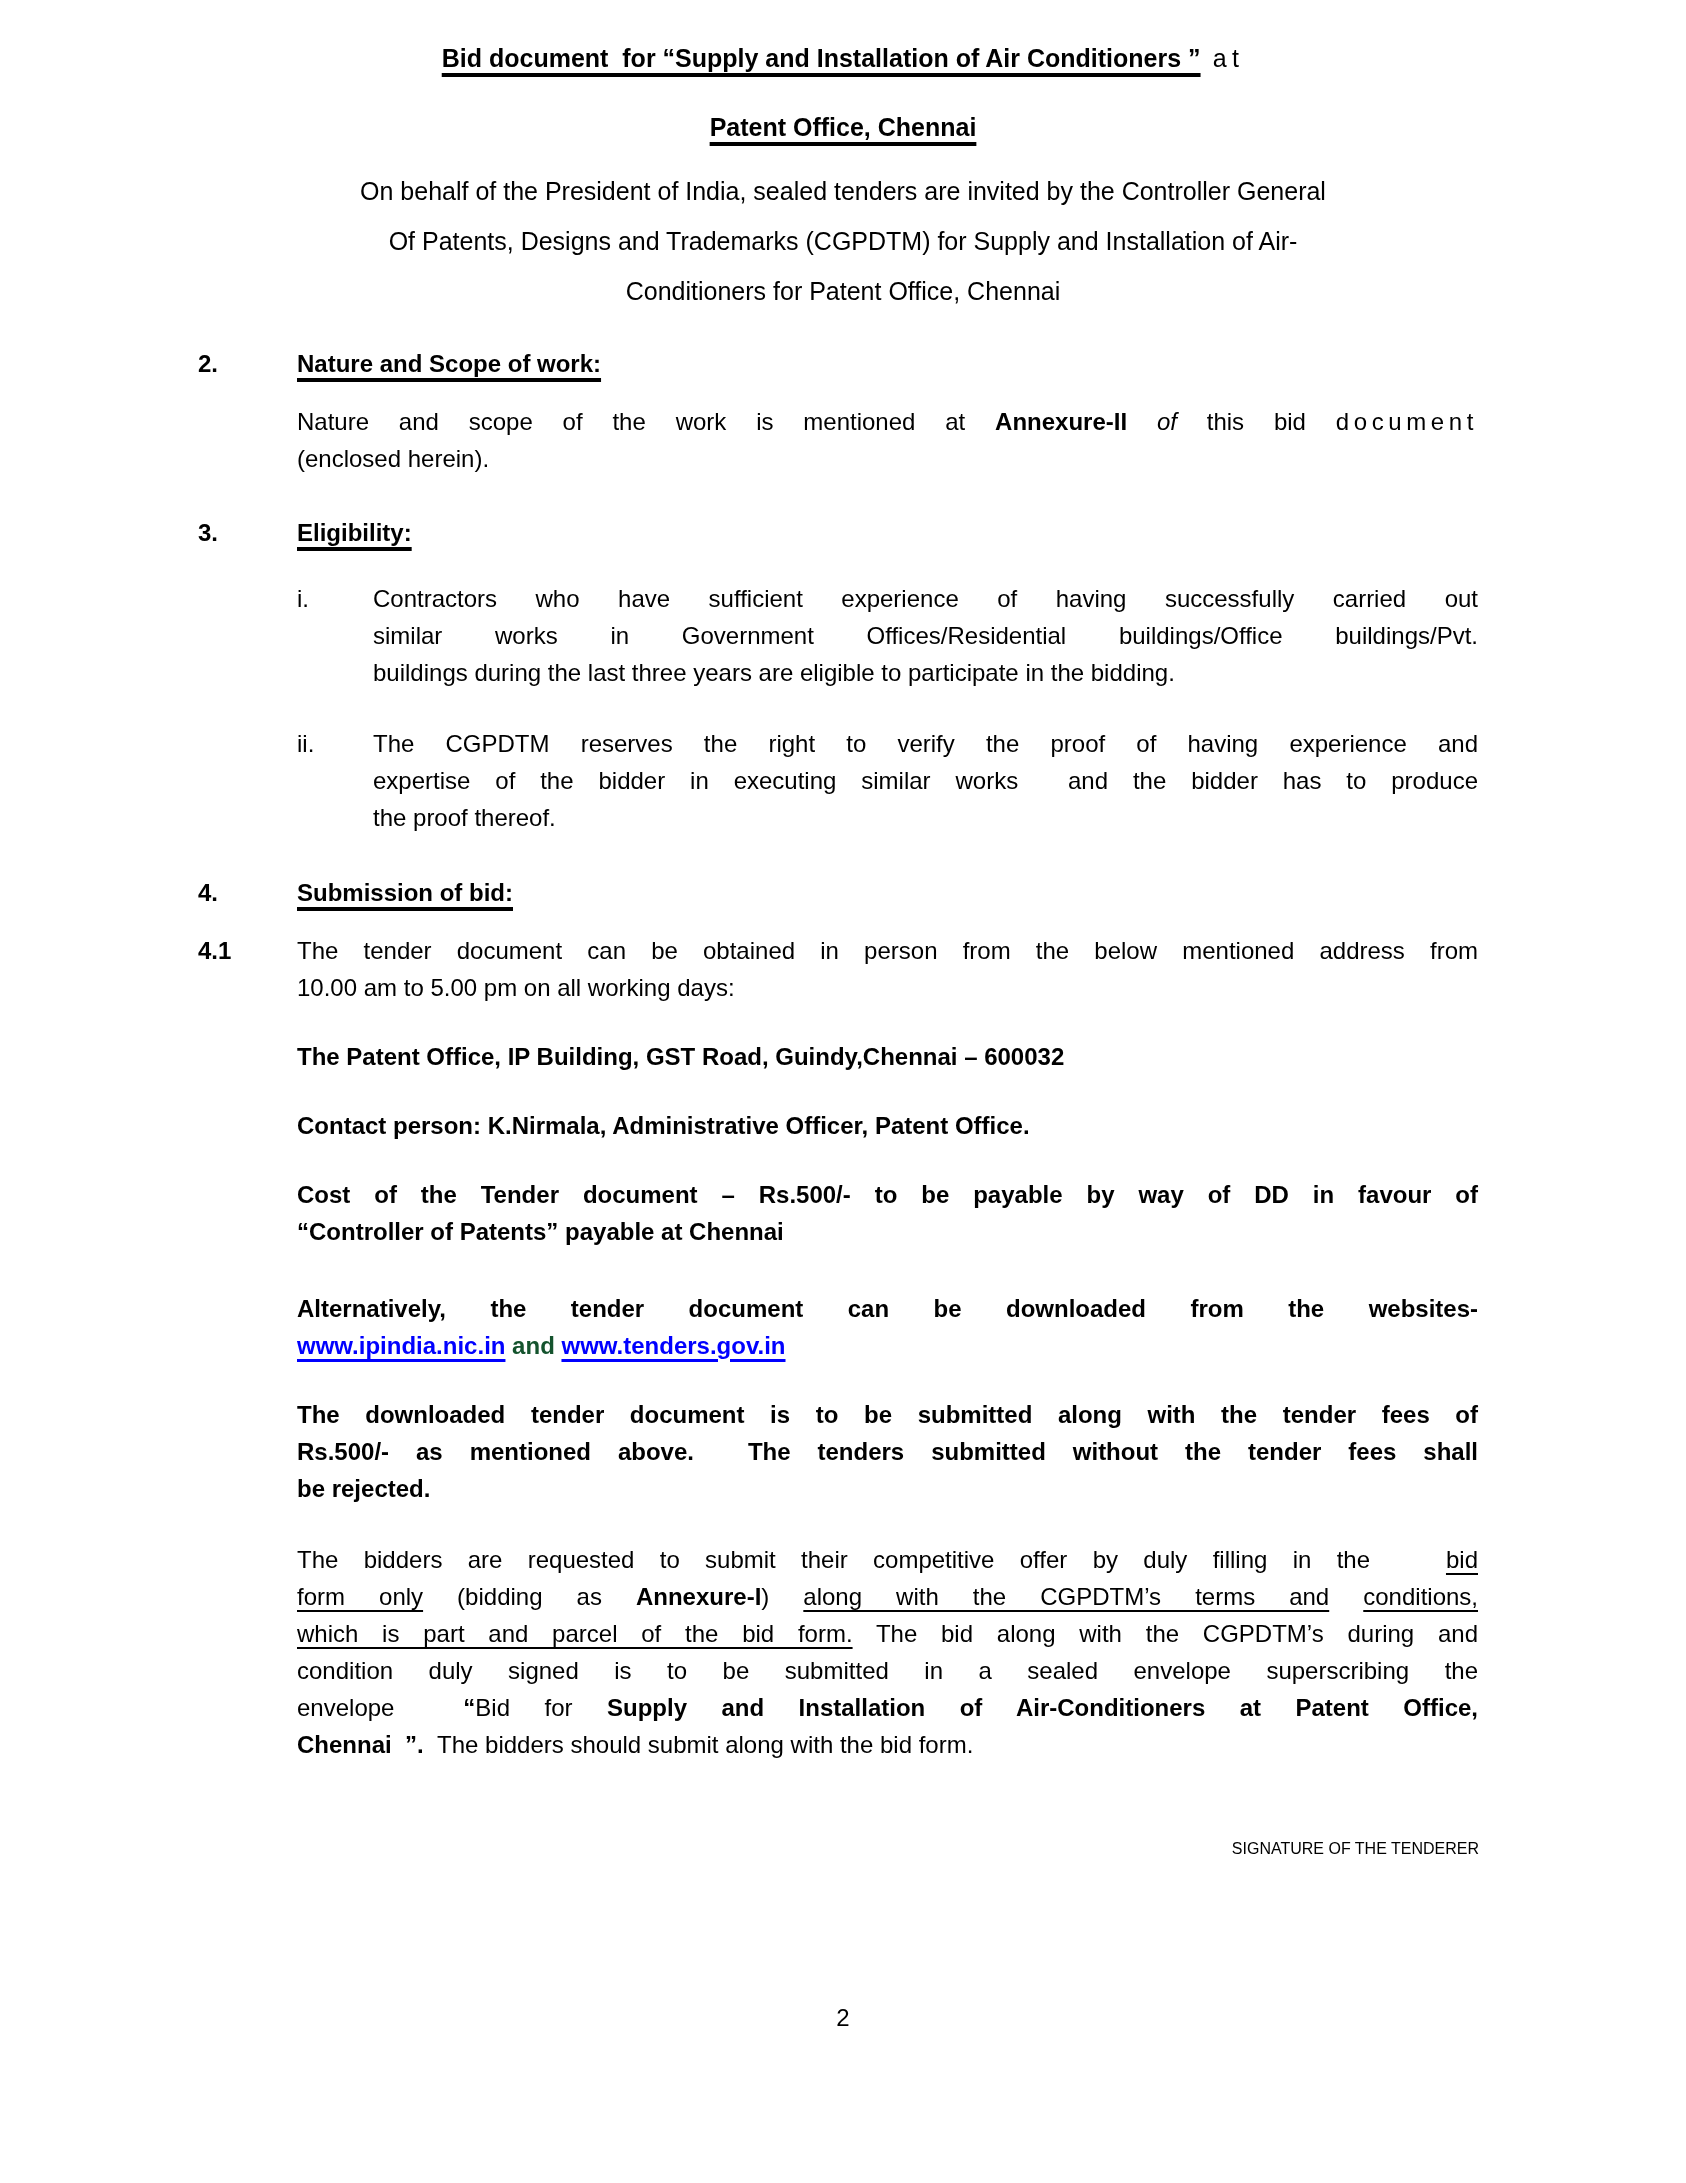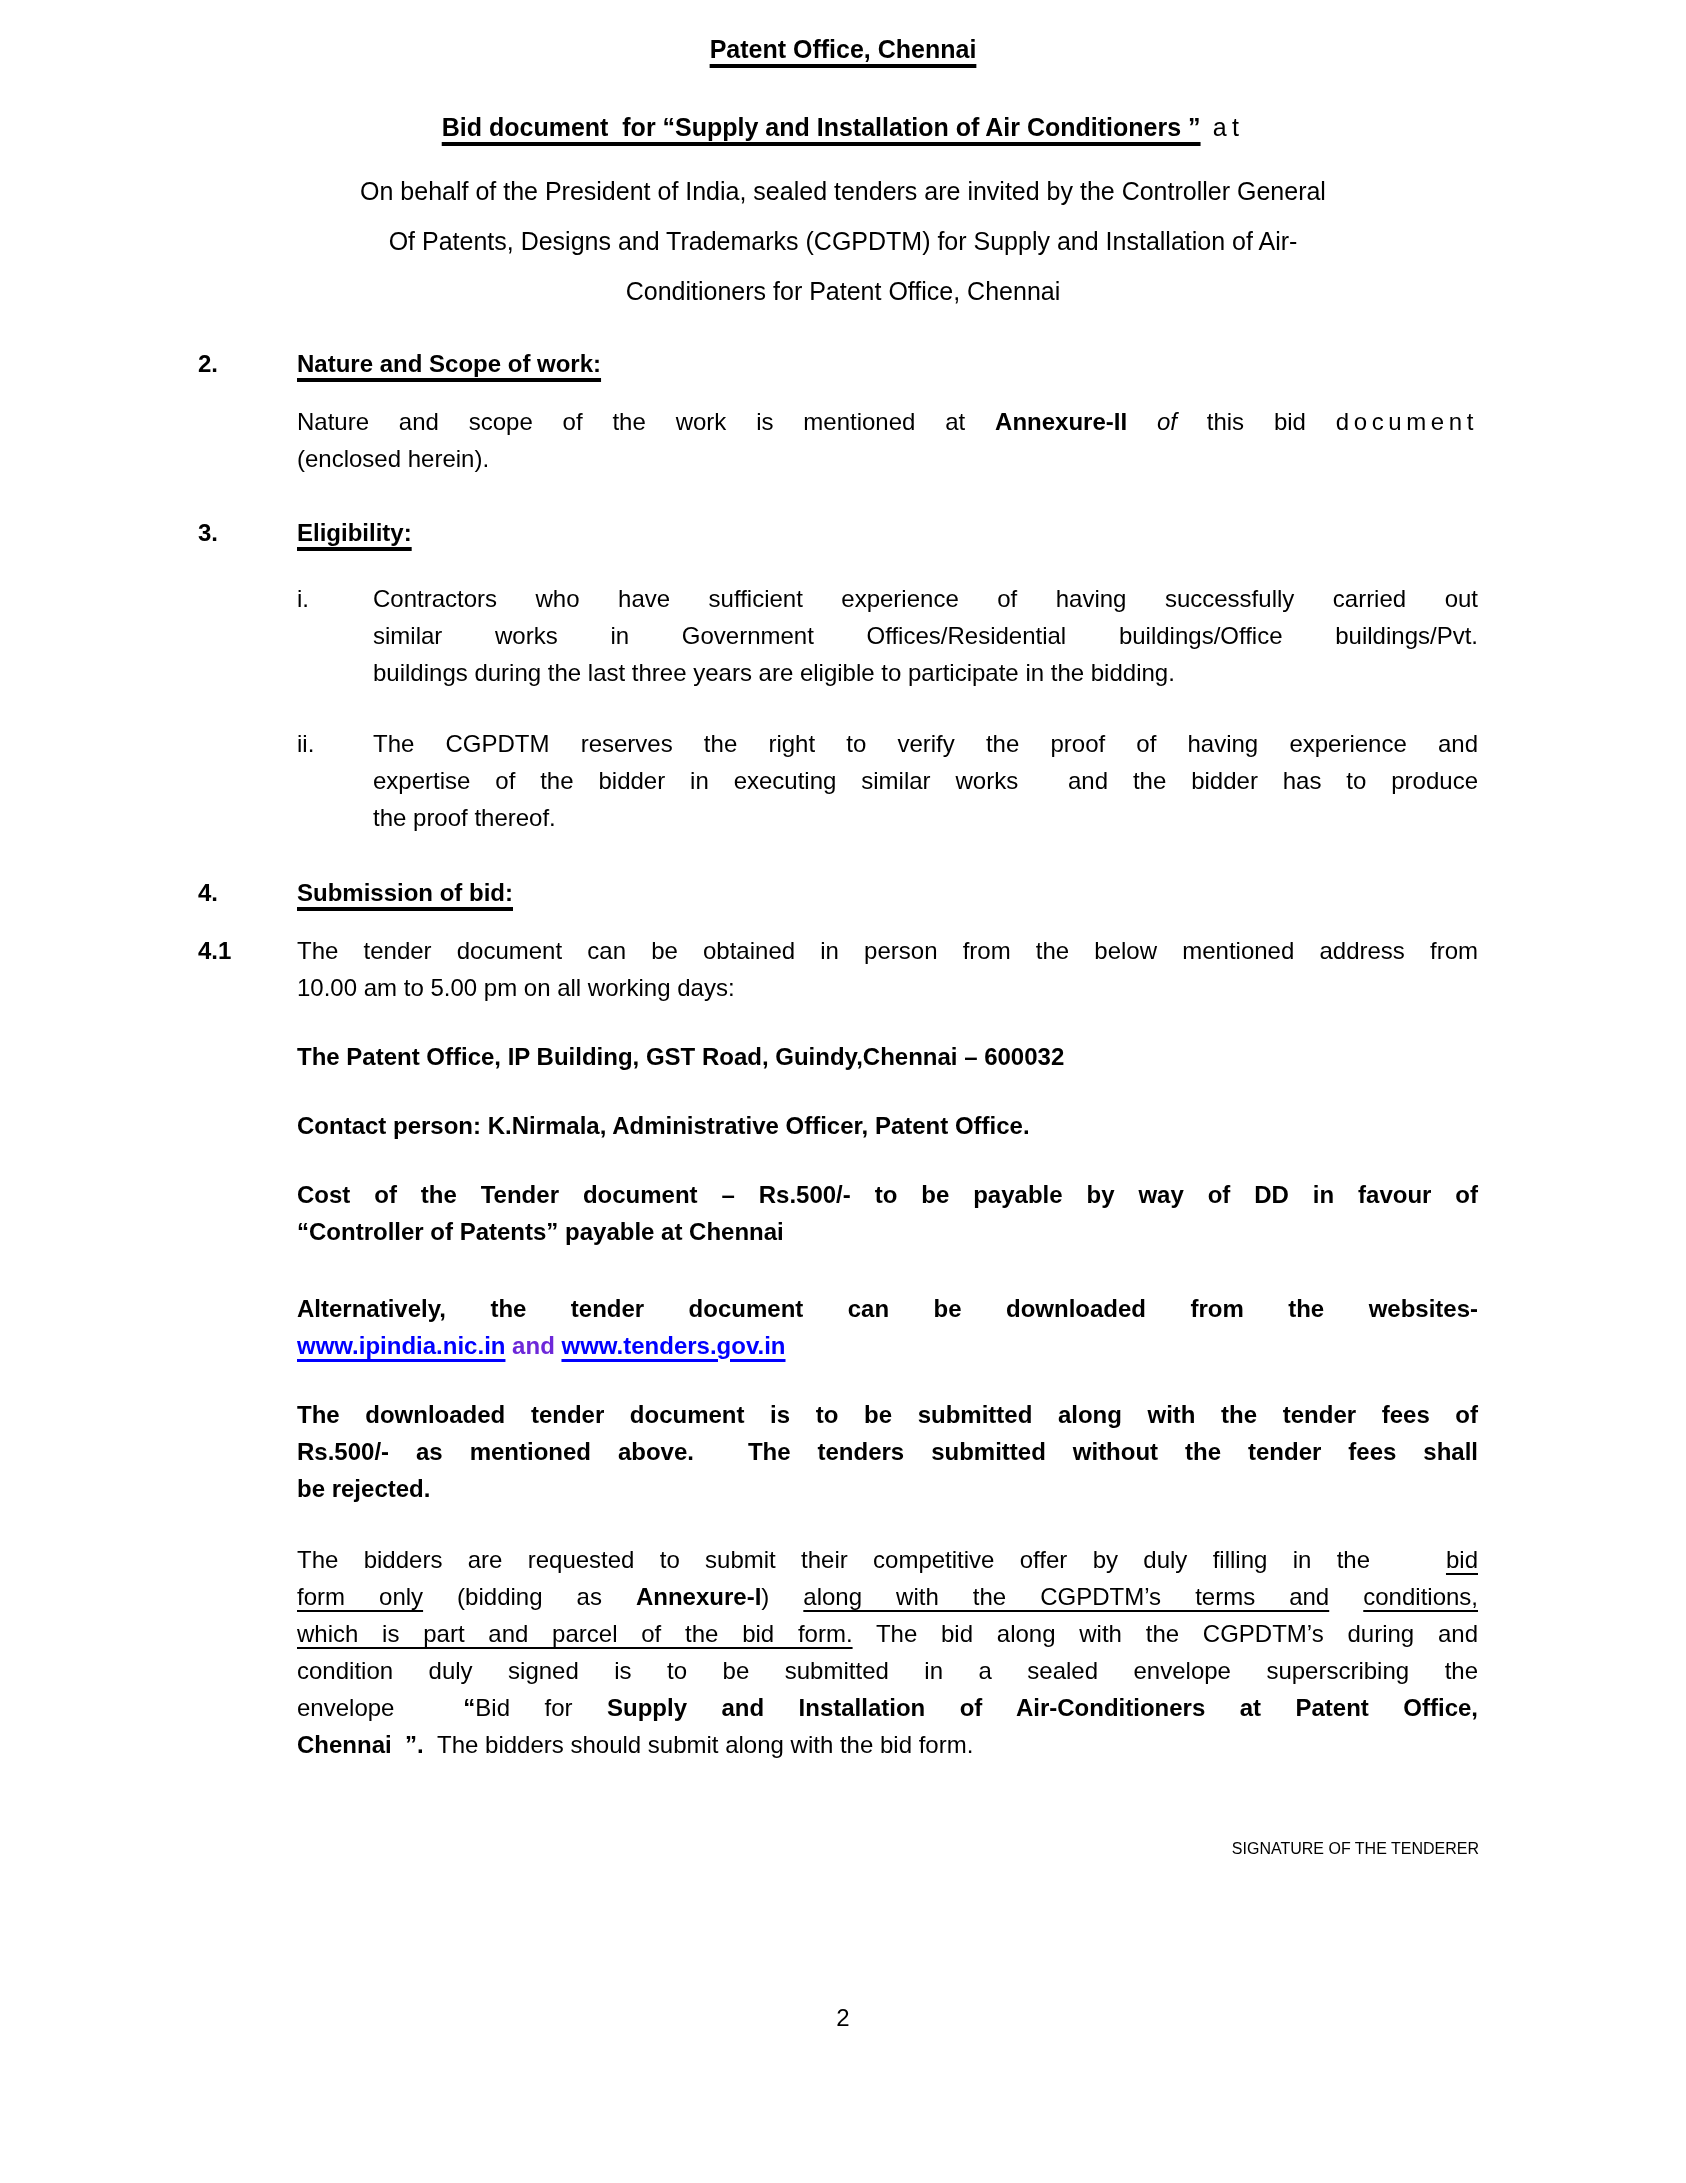--- a/index.html
+++ b/index.html
@@ -30,21 +30,21 @@
   .intro { font-size: 25px; line-height: 50px; text-align: center; }
   .heading { position: relative; padding-left: 99px; font-size: 24px; line-height: 37px; font-weight: bold; }
   .heading .num { position: absolute; left: 0; top: 0; }
   .para { margin-left: 99px; width: 1181px; font-size: 24px; line-height: 37px; }
   .clause { position: relative; width: 1280px; padding-left: 99px; font-size: 24px; line-height: 37px; }
   .clause .num { position: absolute; left: 0; top: 0; font-weight: bold; }
   .list-item { position: relative; margin-left: 99px; width: 1181px; padding-left: 76px; font-size: 24px; line-height: 37px; }
   .list-item .marker { position: absolute; left: 0; top: 0; }
   .jl { text-align: justify; text-align-last: justify; }
   .link { color: #0000ff; font-weight: bold; text-decoration: underline; text-decoration-thickness: 2.6px; text-underline-offset: 5.3px; cursor: pointer; }
-  .and-sep { font-weight: bold; color: #6d28d9; }
+  .and-sep { font-weight: bold; color: #14532d; }
   .signature { position: absolute; right: 208px; top: 1840px; font-size: 16px; }
   .pagenum { position: absolute; left: 198px; top: 2004px; width: 1290px; text-align: center; font-size: 24px; }
   
   .mt-title1 { margin-top: 38px; }
   .mt-title2 { margin-top: 29px; }
   .mt-intro { margin-top: 18.5px; }
   .mt-h2 { margin-top: 29px; }
   .mt-s2body { margin-top: 21px; }
   .mt-h3 { margin-top: 37px; }
   .mt-item1 { margin-top: 29px; }
@@ -57,23 +57,23 @@
   .mt-alt { margin-top: 40px; }
   .mt-down { margin-top: 32px; }
   .mt-bidders { margin-top: 34px; }
 </style>
 </head>
 <body>
 
 <div class="page">
   <div class="content">
 
+    <div class="title-line mt-title1"><span class="u-h">Bid document &nbsp;for “Supply and Installation of Air Conditioners ”</span><span class="title-suffix"> at</span></div>
+
     <div class="title-line mt-title2"><span class="u-h">Patent Office, Chennai</span></div>
-
-    <div class="title-line mt-title1"><span class="u-h">Bid document &nbsp;for “Supply and Installation of Air Conditioners ”</span><span class="title-suffix"> at</span></div>
 
     <div class="intro mt-intro">
       <div>On behalf of the President of India, sealed tenders are invited by the Controller General</div>
       <div>Of Patents, Designs and Trademarks (CGPDTM) for Supply and Installation of Air-</div>
       <div>Conditioners for Patent Office, Chennai</div>
     </div>
 
     <div class="heading mt-h2"><span class="num">2.</span><span class="u-h">Nature and Scope of work:</span></div>
 
     <div class="para mt-s2body">

